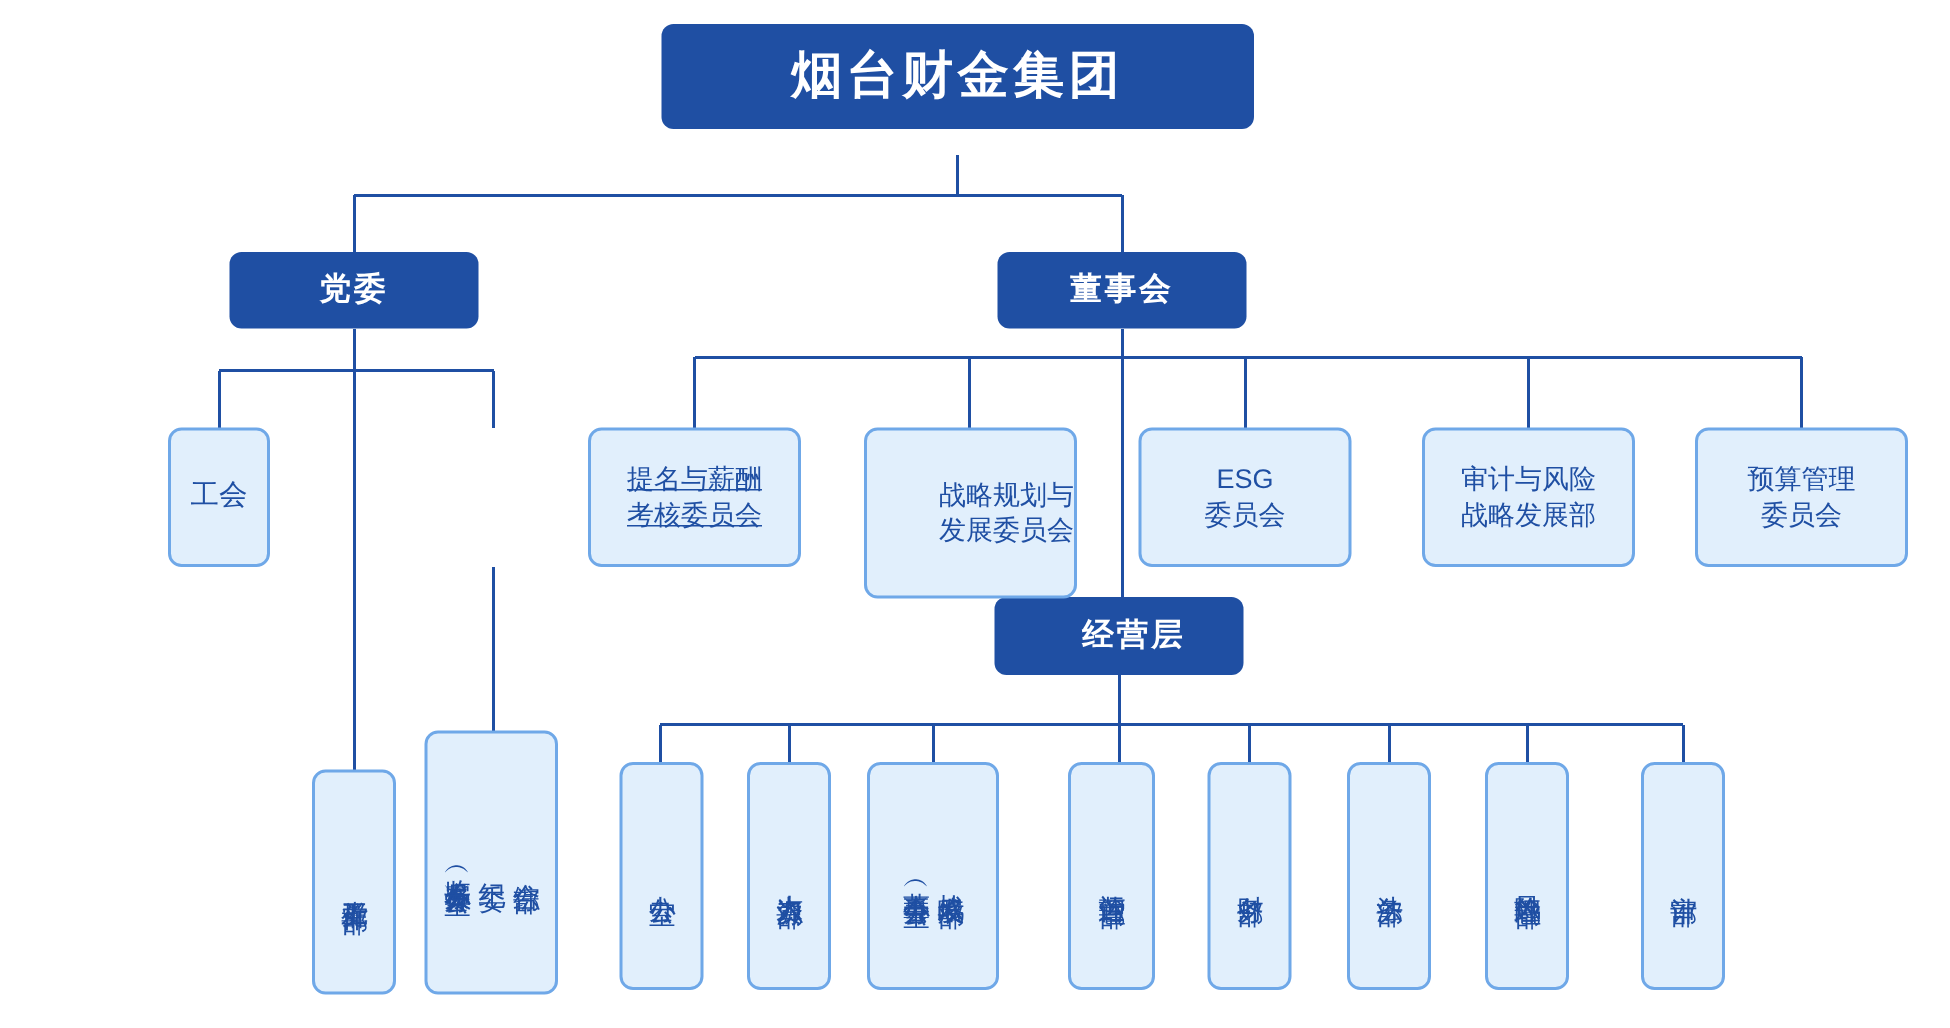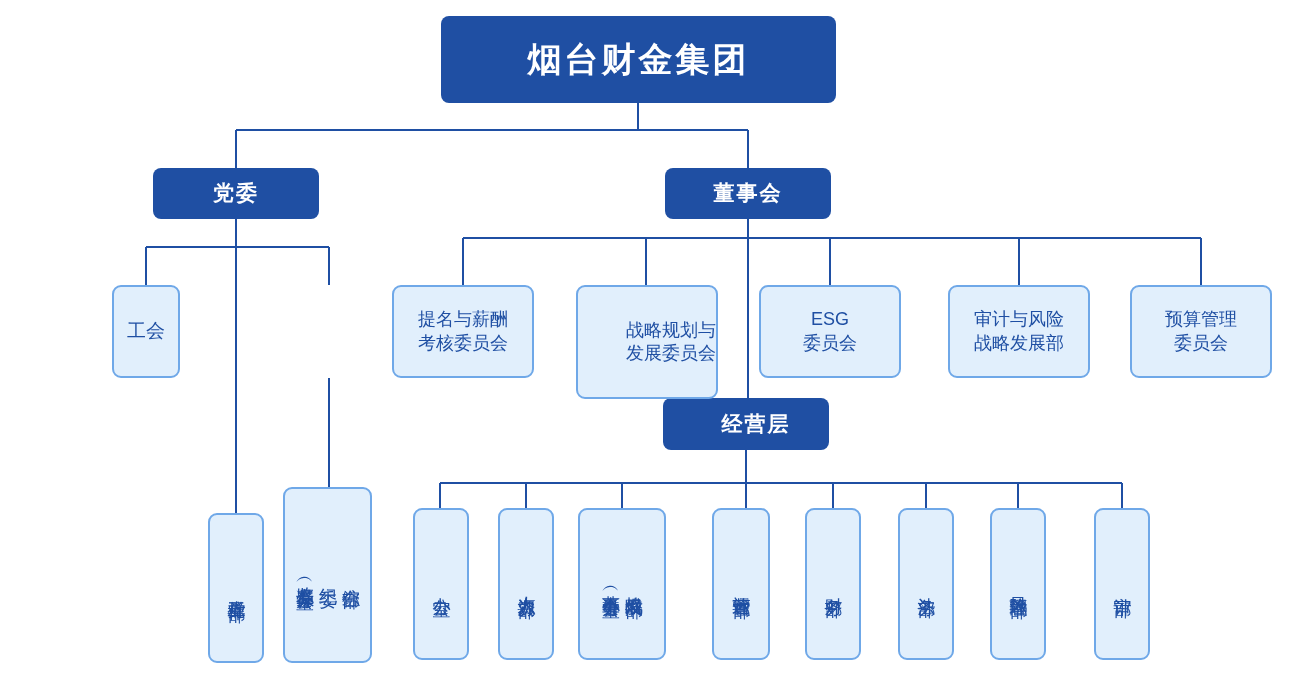--- a/index.html
+++ b/index.html
@@ -116,42 +116,42 @@
       <path d="M440,483 L440,508"></path>
       <path d="M526,483 L526,508"></path>
       <path d="M622,483 L622,508"></path>
       <path d="M833,483 L833,508"></path>
       <path d="M926,483 L926,508"></path>
       <path d="M1018,483 L1018,508"></path>
       <path d="M1122,483 L1122,508"></path>
     </g>
   </svg>
 
-  <div class="node primary root" style="left:441px; top:16px; width:395px; height:87px;">
+  <div class="node primary root" style="left:441px; top:16px; width:395px; height:70px;">
     <span class="label">烟台财金集团</span>
   </div>
 
   <div class="node primary level2" style="left:153px; top:168px; width:166px; height:51px;">
     <span class="label">党委</span>
   </div>
 
   <div class="node primary level2" style="left:665px; top:168px; width:166px; height:51px;">
     <span class="label">董事会</span>
   </div>
 
   <div class="node primary level2" style="left:663px; top:398px; width:166px; height:52px;padding-left:20px;">
     <span class="label">经营层</span>
   </div>
 
   <div class="node secondary level3" style="left:112px; top:285px; width:68px; height:93px;">
     <span class="label">工会</span>
   </div>
 
 
-  <div class="node secondary committee" style="left:392px; top:285px; width:142px; height:93px;">
+  <div class="node secondary committee" style="left:392px; top:285px; width:142px; height:93px;text-decoration:underline;">
     <span class="label">提名与薪酬
 考核委员会</span>
   </div>
 
   <div class="node secondary committee" style="left:576px; top:285px; width:142px; height:114px;justify-content:flex-end;">
     <span class="label">战略规划与
 发展委员会</span>
   </div>
 
   <div class="node secondary committee" style="left:759px; top:285px; width:142px; height:93px;">

